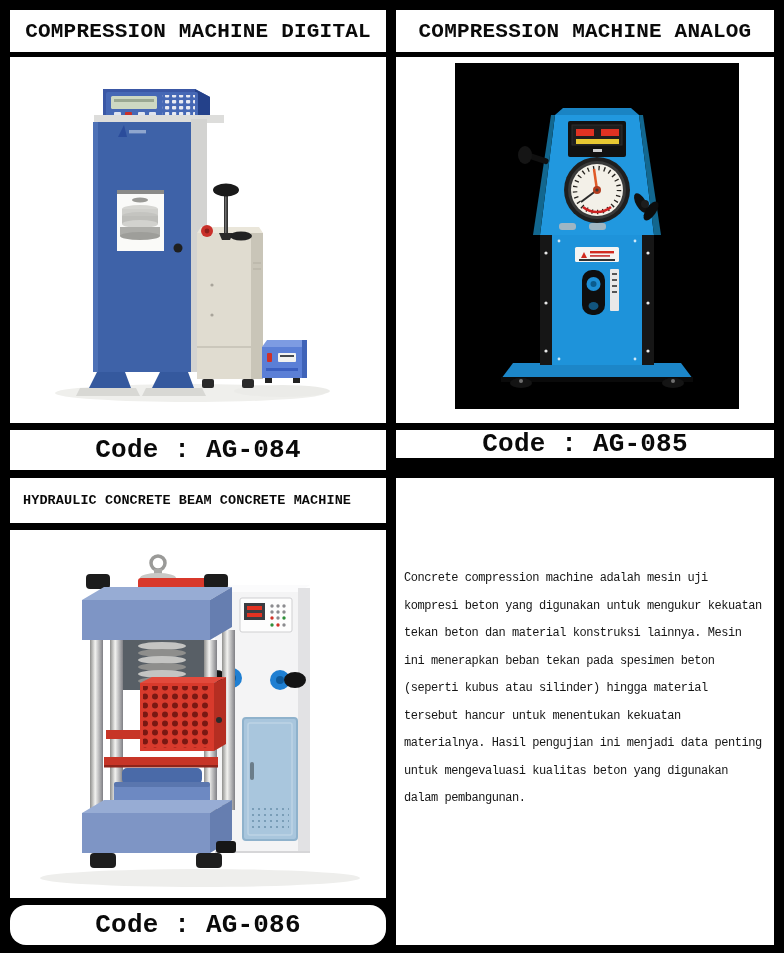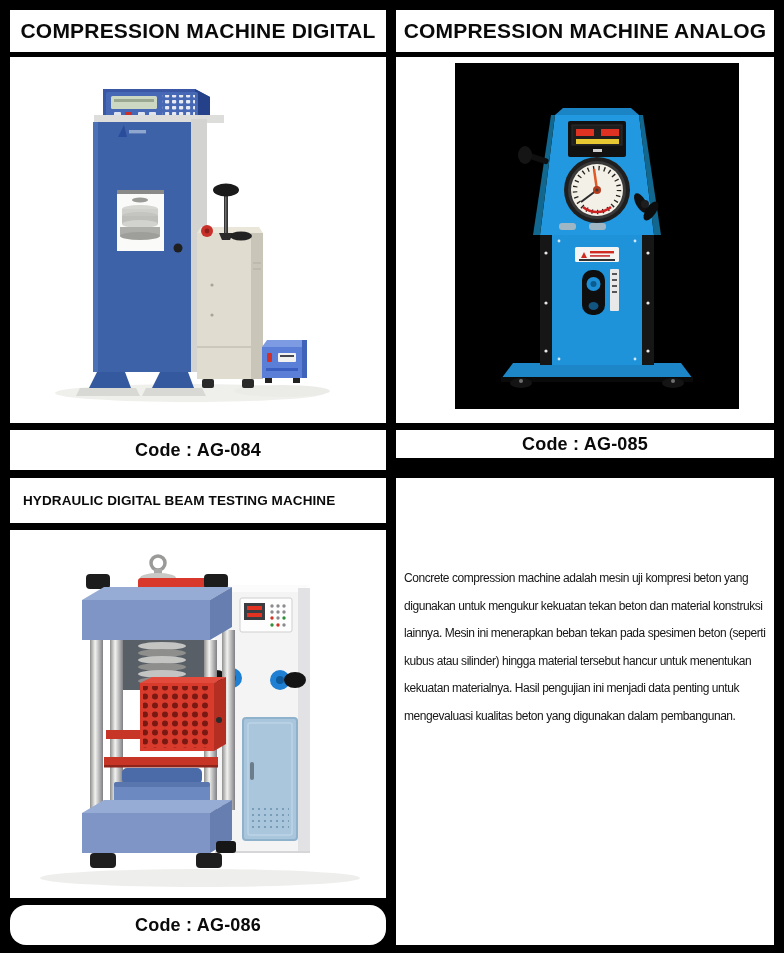--- a/index.html
+++ b/index.html
@@ -1,33 +1,33 @@
 <!DOCTYPE html>
 <html><head>
 <meta charset="utf-8">
 <style>
   html,body{margin:0;padding:0;}
   body{
     width:784px;height:953px;position:relative;background:#000;
     font-family:"Liberation Sans",sans-serif;overflow:hidden;
   }
-  .cell{position:absolute;background:#fff;box-sizing:border-box;}
+  .cell{position:absolute;background:#fff;box-sizing:border-box;font-family:Liberation Mono, monospace;}
   .title{
     display:flex;align-items:center;justify-content:center;
     font-weight:bold;font-size:21px;color:#0a0a0a;letter-spacing:.2px;
     white-space:nowrap;
   }
   .title-small{
     display:flex;align-items:center;justify-content:flex-start;
     font-weight:bold;font-size:13.5px;color:#0a0a0a;letter-spacing:.1px;
     padding-left:13px;white-space:nowrap;
   }
   .code{
     display:flex;align-items:center;justify-content:center;
-    font-weight:bold;font-size:18px;color:#0a0a0a;letter-spacing:.2px;
+    font-weight:bold;font-size:26px;color:#0a0a0a;letter-spacing:.2px;
   }
   .desc{
     font-size:12px;line-height:27.5px;letter-spacing:-0.45px;color:#161616;
     padding:87px 6px 0 8px;
   }
   .photo{position:absolute;inset:0;}
   svg{display:block;}
 </style>
 </head>
 <body>
@@ -222,21 +222,21 @@
         <rect x="157" y="228" width="5" height="2" fill="#555"></rect>
       </g>
     </g>
   </svg>
 </div>
 
 <div class="cell code" style="left:10px;top:430px;width:376px;height:40px;">Code : AG-084</div>
 
 <div class="cell code" style="left:396px;top:430px;width:378px;height:28px;">Code : AG-085</div>
 
-<div class="cell title-small" style="left:10px;top:478px;width:376px;height:45px;">HYDRAULIC DIGITAL BEAM TESTING MACHINE</div>
+<div class="cell title-small" style="left:10px;top:478px;width:376px;height:45px;">HYDRAULIC CONCRETE BEAM CONCRETE MACHINE</div>
 
 <div class="cell" style="left:396px;top:478px;width:378px;height:467px;">
   <div class="desc">Concrete compression machine adalah mesin uji kompresi beton yang digunakan untuk mengukur kekuatan tekan beton dan material konstruksi lainnya. Mesin ini menerapkan beban tekan pada spesimen beton (seperti kubus atau silinder) hingga material tersebut hancur untuk menentukan kekuatan materialnya. Hasil pengujian ini menjadi data penting untuk mengevaluasi kualitas beton yang digunakan dalam pembangunan.</div>
 </div>
 
 <div class="cell" style="left:10px;top:530px;width:376px;height:368px;">
   <svg class="photo" width="376" height="368" viewBox="0 0 376 368">
     <defs>
       <linearGradient id="chrome2" x1="0" y1="0" x2="1" y2="0">
         <stop offset="0" stop-color="#8f8f8d"></stop>

